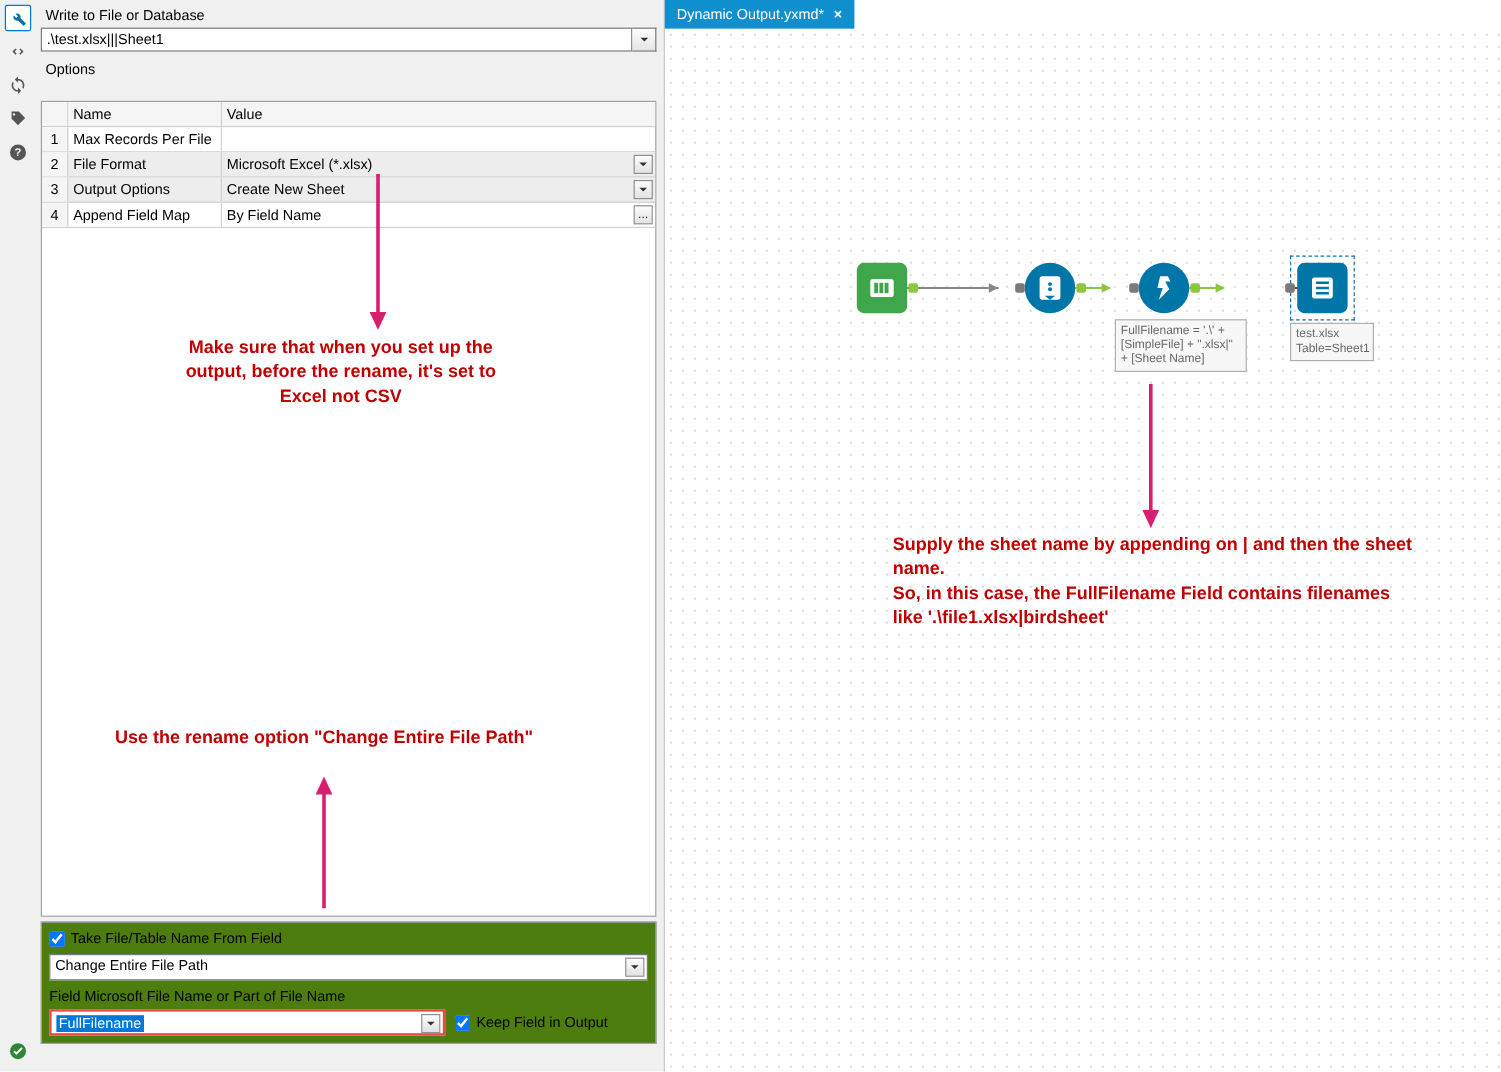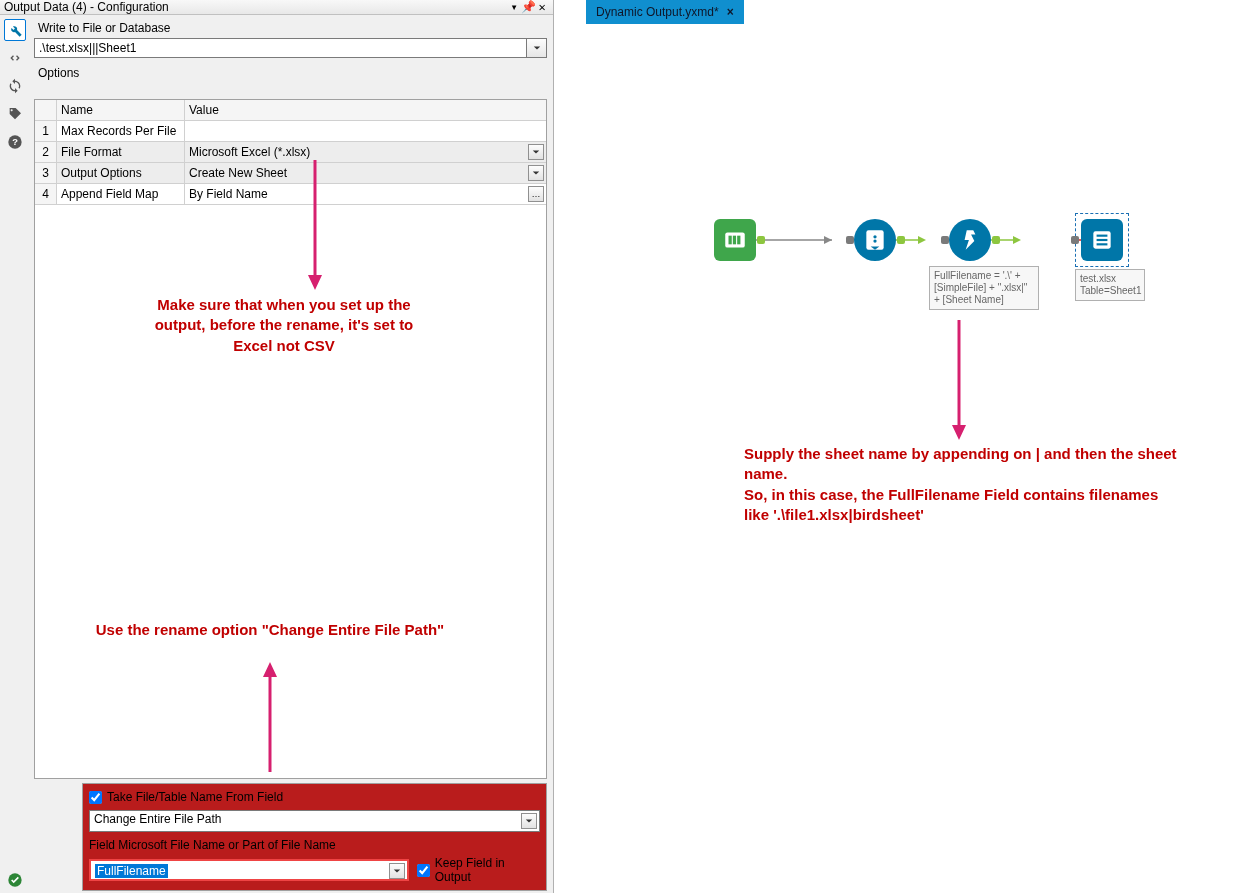--- a/index.html
+++ b/index.html
@@ -6,21 +6,21 @@
 body { width: 1251px; height: 893px; background: #fff; display: flex; position: relative; font-size: 12px; color: #000; }
 
 .left-pane { width: 554px; height: 100%; display: flex; flex-direction: column; border-right: 1px solid #b0b0b0; background: #f0f0f0; }
 .right-pane { flex: 1; height: 100%; display: flex; flex-direction: column; }
 
 .panel-header { height: 20px; background: linear-gradient(#f8f8f8,#e8e8e8); border-bottom: 1px solid #c0c0c0; display:flex; align-items:center; padding: 0 4px; font-size: 12px; }
 .panel-header .title { flex:1; }
 .panel-header .ctrl { width: 14px; text-align:center; cursor: pointer; font-family: monospace; }
 
 .tab-bar { height: 24px; background: #fff; display:flex; align-items:flex-start; }
-.tab { background: #108fcf; color: #0f172a; height: 24px; display:flex; align-items:center; padding: 0 10px; font-size: 12px; gap:8px;margin-left:32px; }
+.tab { background: #108fcf; color: #ffffff; height: 24px; display:flex; align-items:center; padding: 0 10px; font-size: 12px; gap:8px; }
 .tab .x { cursor:pointer; font-weight:bold; }
 
 .config-body { flex:1; display:flex; }
 .side-icons { width: 30px; background: #f0f0f0; display:flex; flex-direction:column; align-items:center; padding-top:4px; gap:6px; position:relative;}
 .side-icon { width:22px; height:22px; display:flex; align-items:center; justify-content:center; border:1px solid transparent; border-radius:2px;}
 .side-icon.active { background:#fff; border:1px solid #0078d7; }
 .side-icon svg { width:16px; height:16px; }
 .side-status { position:absolute; bottom:6px; }
 
 .config-main { flex:1; background:#f0f0f0; display:flex; flex-direction:column; padding: 4px 6px 6px 4px; position:relative;}
@@ -39,21 +39,21 @@
 .opt-header .opt-name, .opt-header .opt-val { background:#f5f5f5;}
 .opt-dd { position:absolute; right:2px; top:2px; width:16px; height:16px; background:linear-gradient(#fdfdfd,#e2e2e2); border:1px solid #909090; display:flex;align-items:center;justify-content:center; cursor:pointer;}
 .opt-dd.ellipsis { font-size:9px; line-height:1;}
 
 .annot { position:absolute; color:#c00000; font-weight:bold; font-size:15px; text-align:center; line-height:1.35;}
 
 .arrow { position:absolute; }
 .arrow-line { stroke:#d6206f; stroke-width:3; }
 .arrow-head { fill:#d6206f; }
 
-.bottom-section { border:1px solid #a0a0a0; background:#b91c1c; padding:6px; margin-top:4px;margin-left:48px;}
+.bottom-section { border:1px solid #a0a0a0; background:#4d7c0f; padding:6px; margin-top:4px;}
 .chk-row { display:flex; align-items:center; gap:5px;}
 .chk { width:13px; height:13px;}
 .select-full { width:100%; height:22px; background:#fff; border:1px solid #7a7a7a; padding:1px 4px; margin-top:6px; display:flex; position:relative;}
 .sub-label { font-size:12px; margin-top:6px;}
 .inline-row { display:flex; align-items:center; gap:8px; margin-top:4px;}
 .field-select { width:330px; height:22px; background:#fff; border:2px solid #ef4444; padding:1px 4px; display:flex; align-items:flex-end; position:relative;}
 .field-select .sel-val { background:#0078d7; color:#fff; padding:0 2px;}
 
 .canvas { flex:1; position:relative; background:#fff; background-image: radial-gradient(#d9d9d9 0.6px, transparent 0.6px); background-size: 10px 10px; }
 .node { position:absolute; width:42px; height:42px; border-radius:50%; display:flex; align-items:center; justify-content:center;}
@@ -67,26 +67,20 @@
 .node-label-box { position:absolute; background:#f7f7f7; border:1px solid #b0b0b0; padding:3px 4px; font-size:10px; color:#666; line-height:1.2;}
 .sel-box { position:absolute; border:1px dashed #1a6fb3;}
 
 .canvas-annot { position:absolute; color:#c00000; font-weight:bold; font-size:15px; text-align:left; line-height:1.35;}
 
 </style>
 </head>
 <body>
 
 <div class="left-pane">
-  <div class="panel-header">
-    <span class="title">Output Data (4) - Configuration</span>
-    <span class="ctrl">▾</span>
-    <span class="ctrl">📌</span>
-    <span class="ctrl">✕</span>
-  </div>
   <div class="config-body">
     <div class="side-icons">
       <div class="side-icon active">
           <svg viewBox="0 0 24 24">
             <path fill="#0076a8" d="M22 19l-7-7c.6-1.5.3-3.3-1-4.5-1.4-1.4-3.5-1.6-5.1-.7l3 3-2.1 2.1-3-3c-.9 1.6-.7 3.7.7 5.1 1.2 1.3 3 1.6 4.5 1l7 7 3-3z"></path>
           </svg>
         </div>
       <div class="side-icon">
           <svg viewBox="0 0 24 24">
             <path fill="#555" d="M9 16l-4-4 4-4 1.4 1.4L7.8 12l2.6 2.6L9 16zm6 0l-1.4-1.4L16.2 12l-2.6-2.6L15 8l4 4-4 4z"></path>

